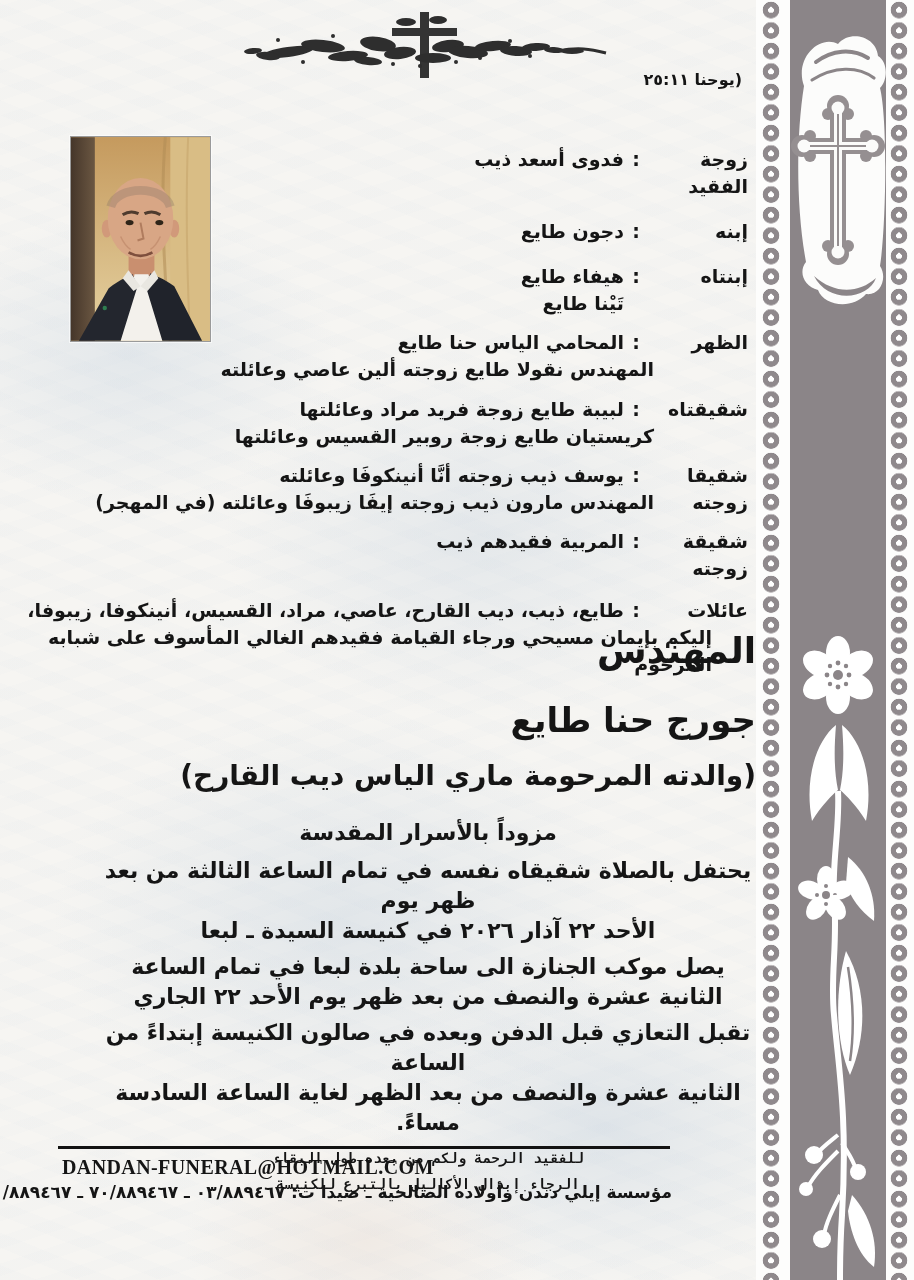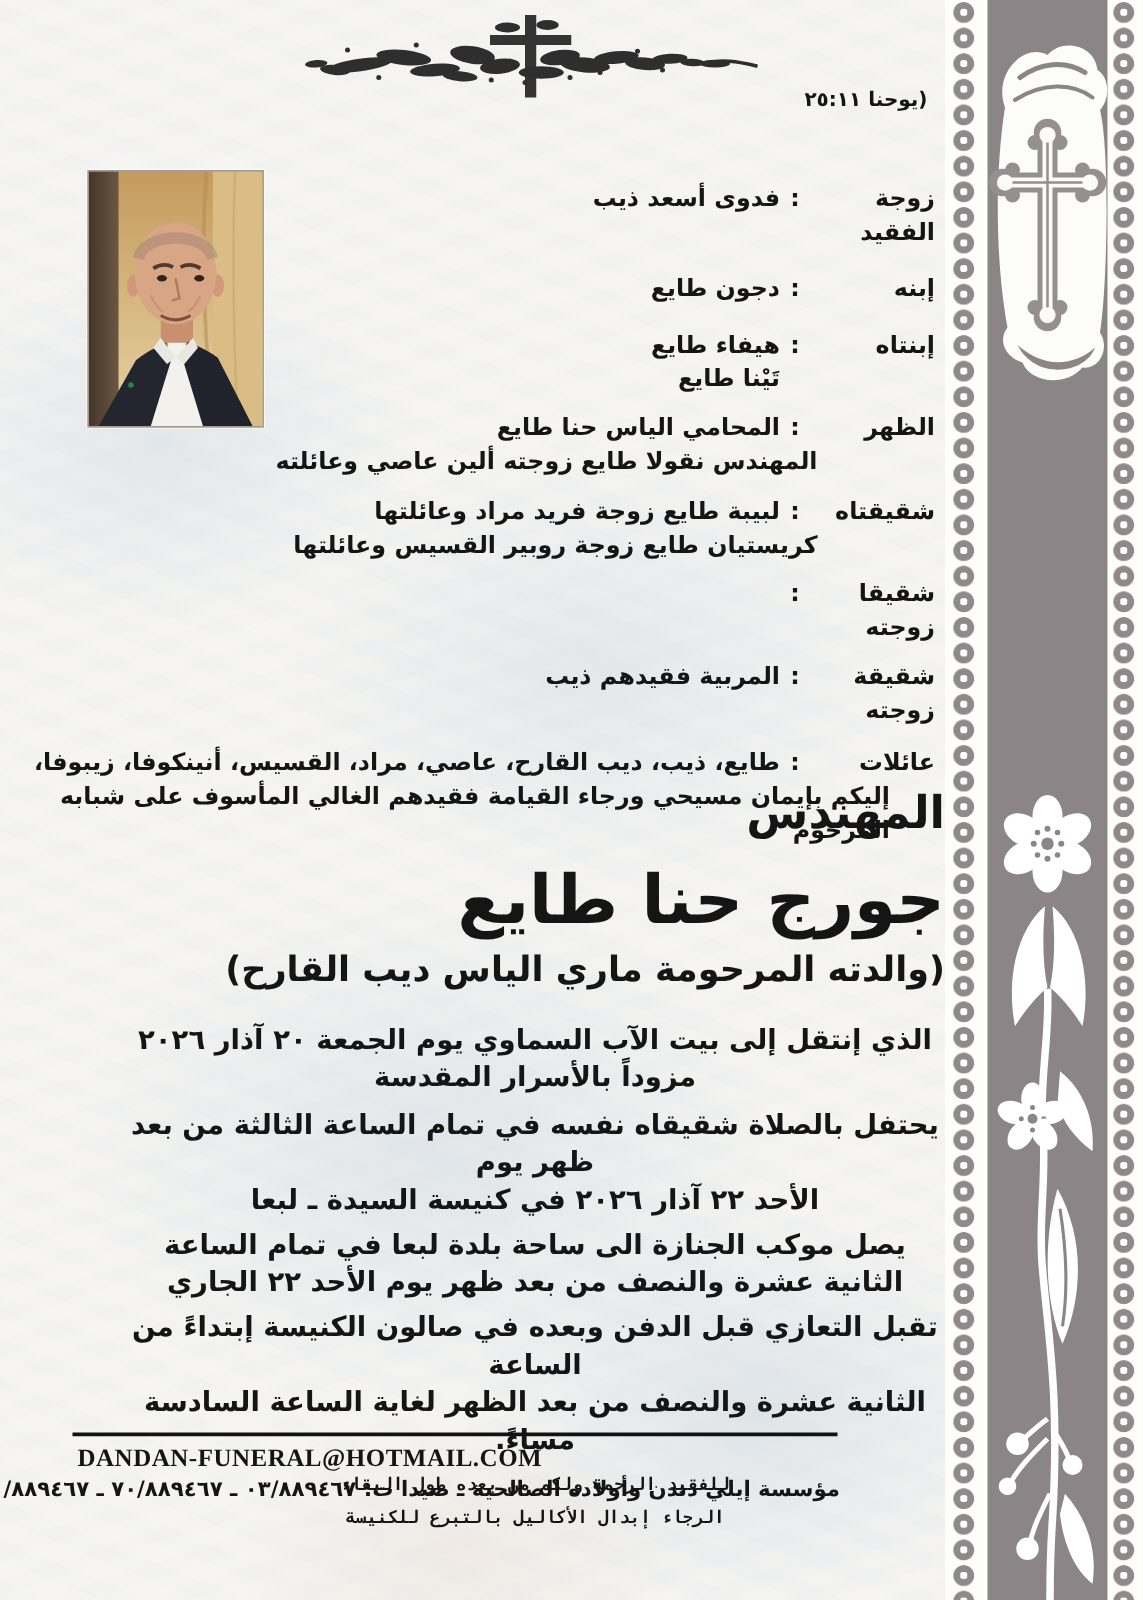--- a/index.html
+++ b/index.html
@@ -48,21 +48,21 @@
   .frow .fcolon { flex:none; width:24px; text-align:center; }
   .frow .fvalue { flex:1; text-align:right; }
   .mb18{margin-bottom:18px}.mb12{margin-bottom:12px}.mb13{margin-bottom:13px}.mb15{margin-bottom:15px}
   .shift1 { margin-left:0; margin-right:-30px; }
   .famx2 { margin-right:-78px; }
   .famx3 { margin-right:-88px; }
 
   
   .titles { position:absolute; top:628px; left:100px; width:656px; text-align:right; }
   .t-title { font-size:36px; font-weight:bold; line-height:46px; margin-bottom:10px; }
-  .t-name  { font-size:54px; font-weight:bold; line-height:72px; }
+  .t-name  { font-size:34px; font-weight:bold; line-height:72px; }
   .t-mother{ font-size:28px; font-weight:bold; line-height:40px; }
 
   .bodytext { position:absolute; top:818px; left:100px; width:656px; text-align:center; font-weight:bold; font-size:22px; line-height:30px; }
   .para { margin-bottom:8px; }
   .para.p2 { margin-bottom:6px; }
   .para.p3 { margin-bottom:6px; }
   .para.p4 { }
   .closing { font-size:14px; line-height:26px;font-family:Liberation Mono, monospace; }
 
   .divider { position:absolute; top:1146px; left:58px; width:612px; height:3px; background:#121212; }
@@ -217,20 +217,24 @@
         <span class="fcolon">:</span>
         <div class="fvalue">
           <div>لبيبة طايع زوجة فريد مراد وعائلتها</div>
           <div class="shift1">كريستيان طايع زوجة روبير القسيس وعائلتها</div>
         </div>
       </div>
 
       <div class="frow mb12">
         <span class="flabel">شقيقا زوجته</span>
         <span class="fcolon">:</span>
+        <div class="fvalue">
+          <div>يوسف ذيب زوجته أنَّا أنينكوفَا وعائلته</div>
+          <div class="shift1">المهندس مارون ذيب زوجته إيفَا زيبوفَا وعائلته (في المهجر)</div>
+        </div>
       </div>
 
       <div class="frow mb15">
         <span class="flabel">شقيقة زوجته</span>
         <span class="fcolon">:</span>
         <div class="fvalue">
             <div>المربية فقيدهم ذيب</div>
           </div>
       </div>
 
@@ -245,21 +249,20 @@
     </div>
 
     <div class="titles">
       <div class="t-title">المهندس</div>
       <div class="t-name">جورج حنا طايع</div>
       <div class="t-mother">(والدته المرحومة ماري الياس ديب القارح)</div>
     </div>
 
     <div class="bodytext">
       <div class="para p1">
-        <div>الذي إنتقل إلى بيت الآب السماوي يوم الجمعة ٢٠ آذار ٢٠٢٦</div>
         <div>مزوداً بالأسرار المقدسة</div>
       </div>
       <div class="para p2">
         <div>يحتفل بالصلاة شقيقاه نفسه في تمام الساعة الثالثة من بعد ظهر يوم</div>
         <div>الأحد ٢٢ آذار ٢٠٢٦ في كنيسة السيدة ـ لبعا</div>
       </div>
       <div class="para p3">
         <div>يصل موكب الجنازة الى ساحة بلدة لبعا في تمام الساعة</div>
         <div>الثانية عشرة والنصف من بعد ظهر يوم الأحد ٢٢ الجاري</div>
       </div>

